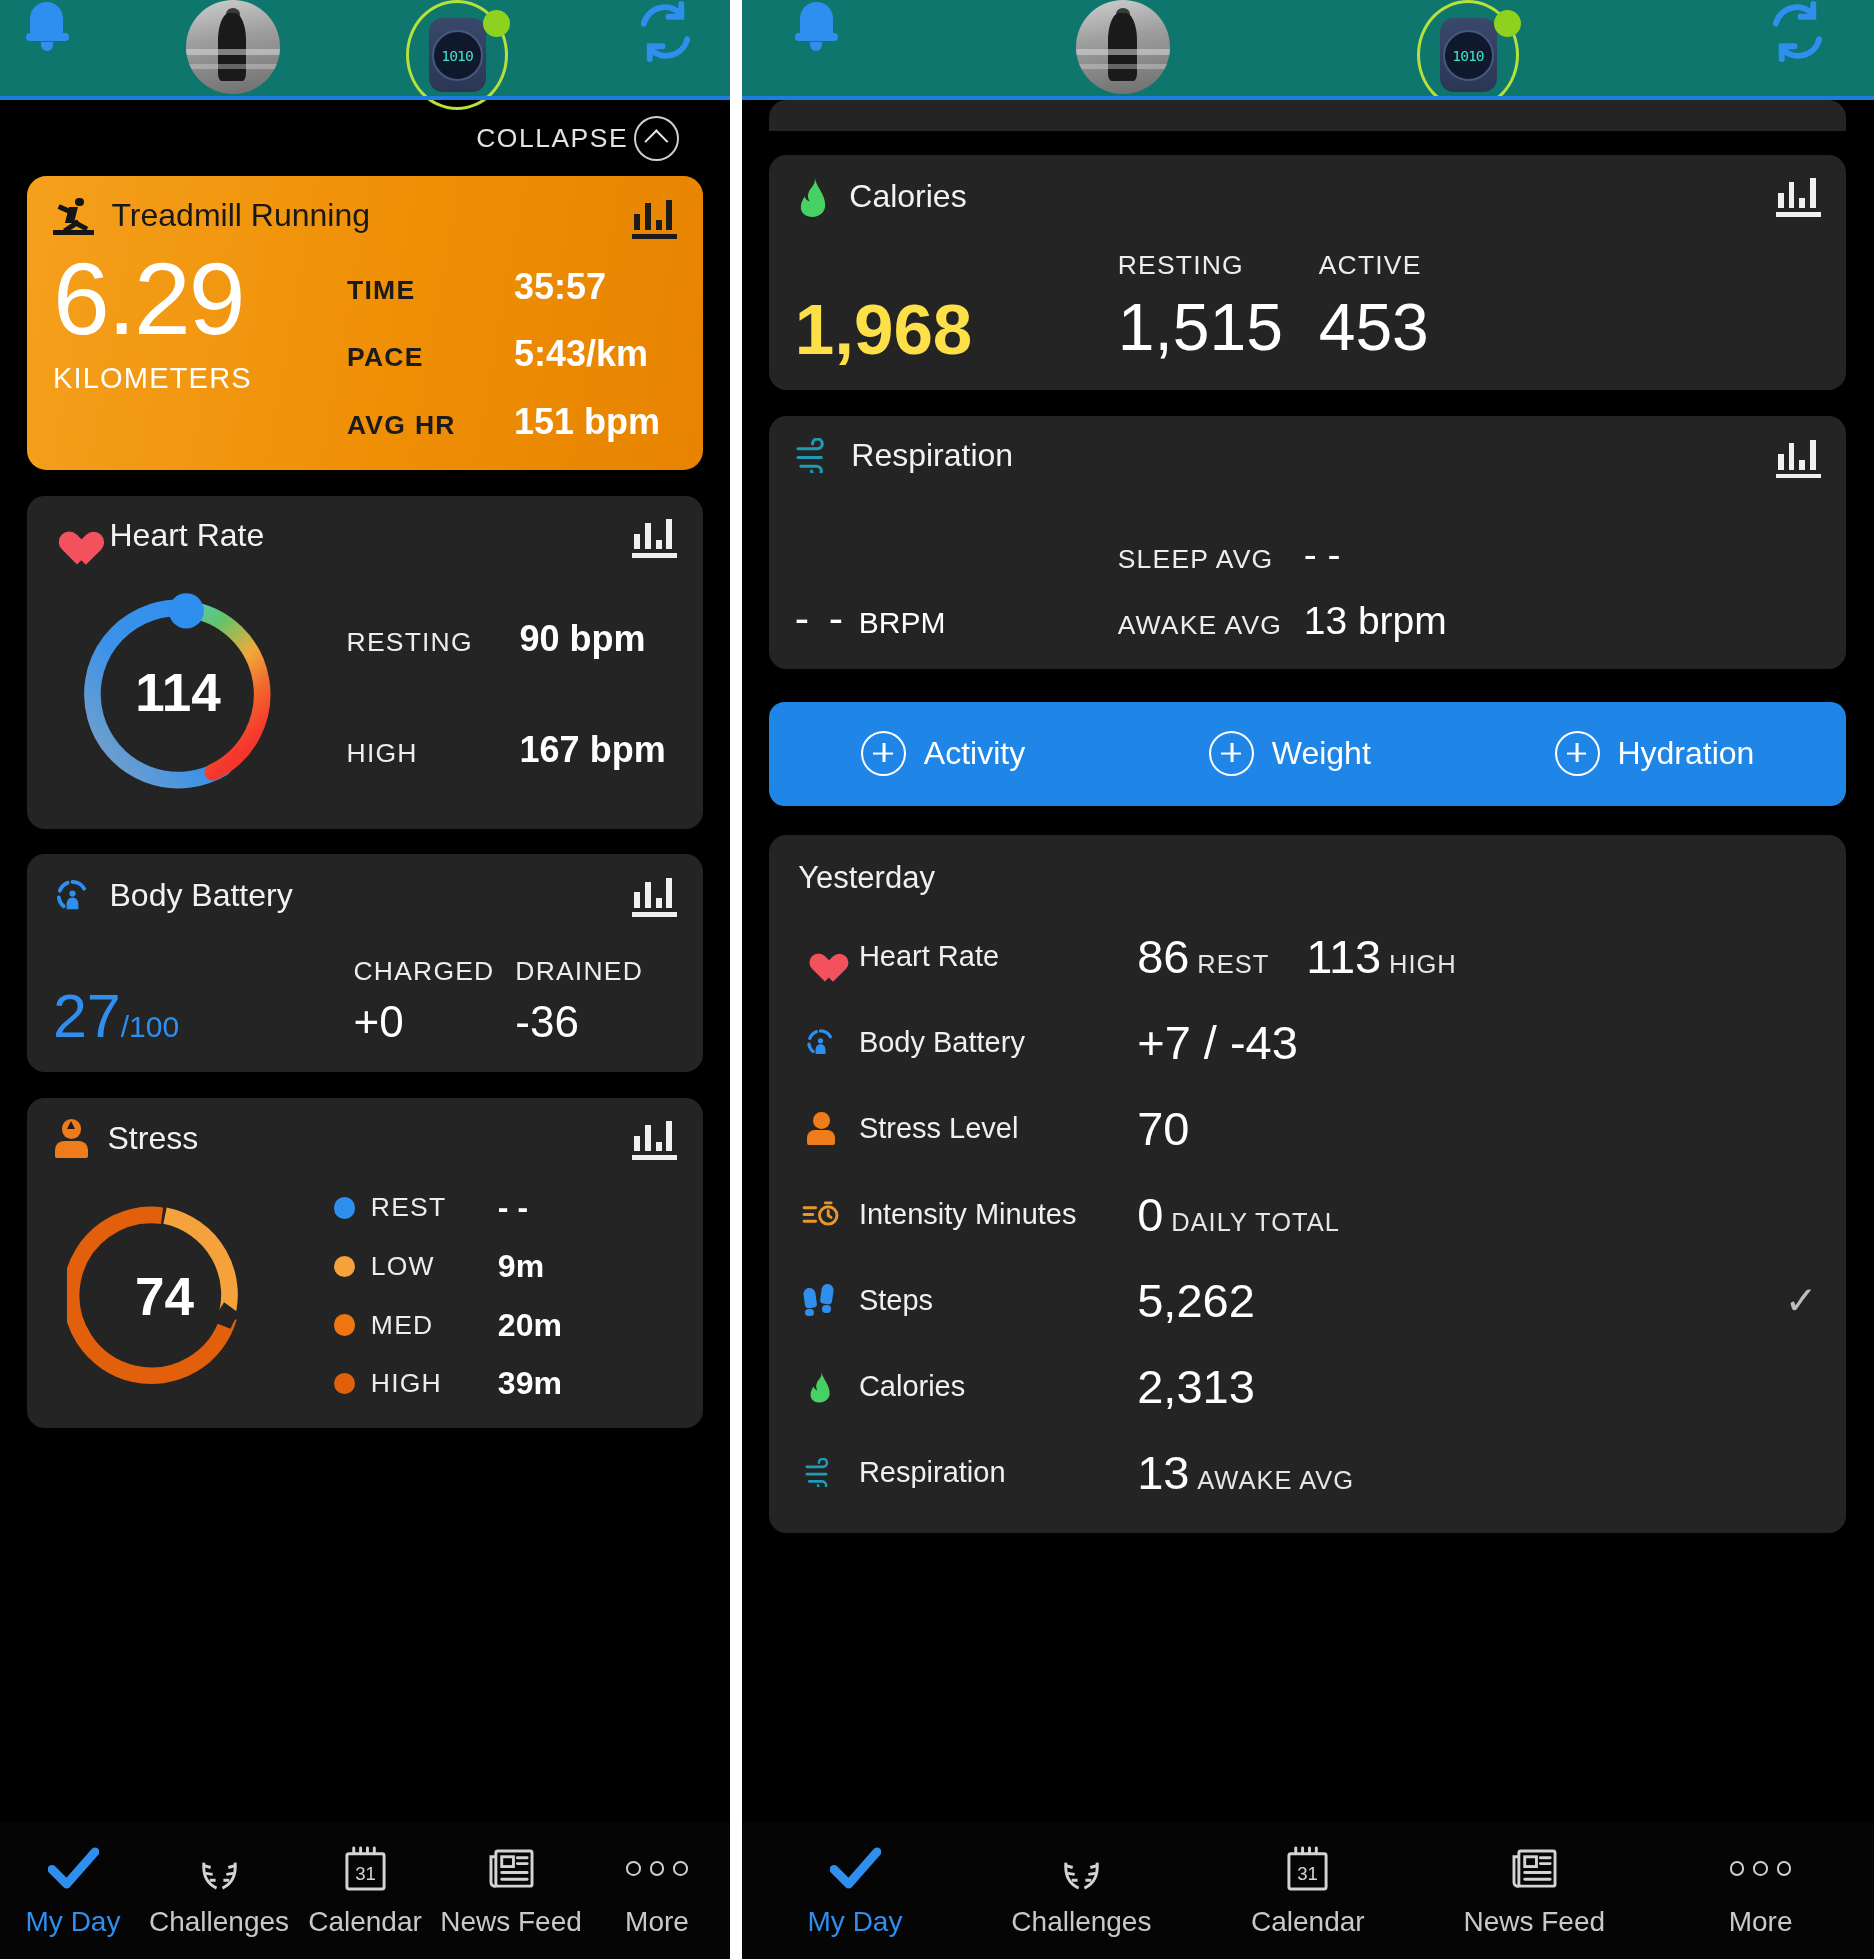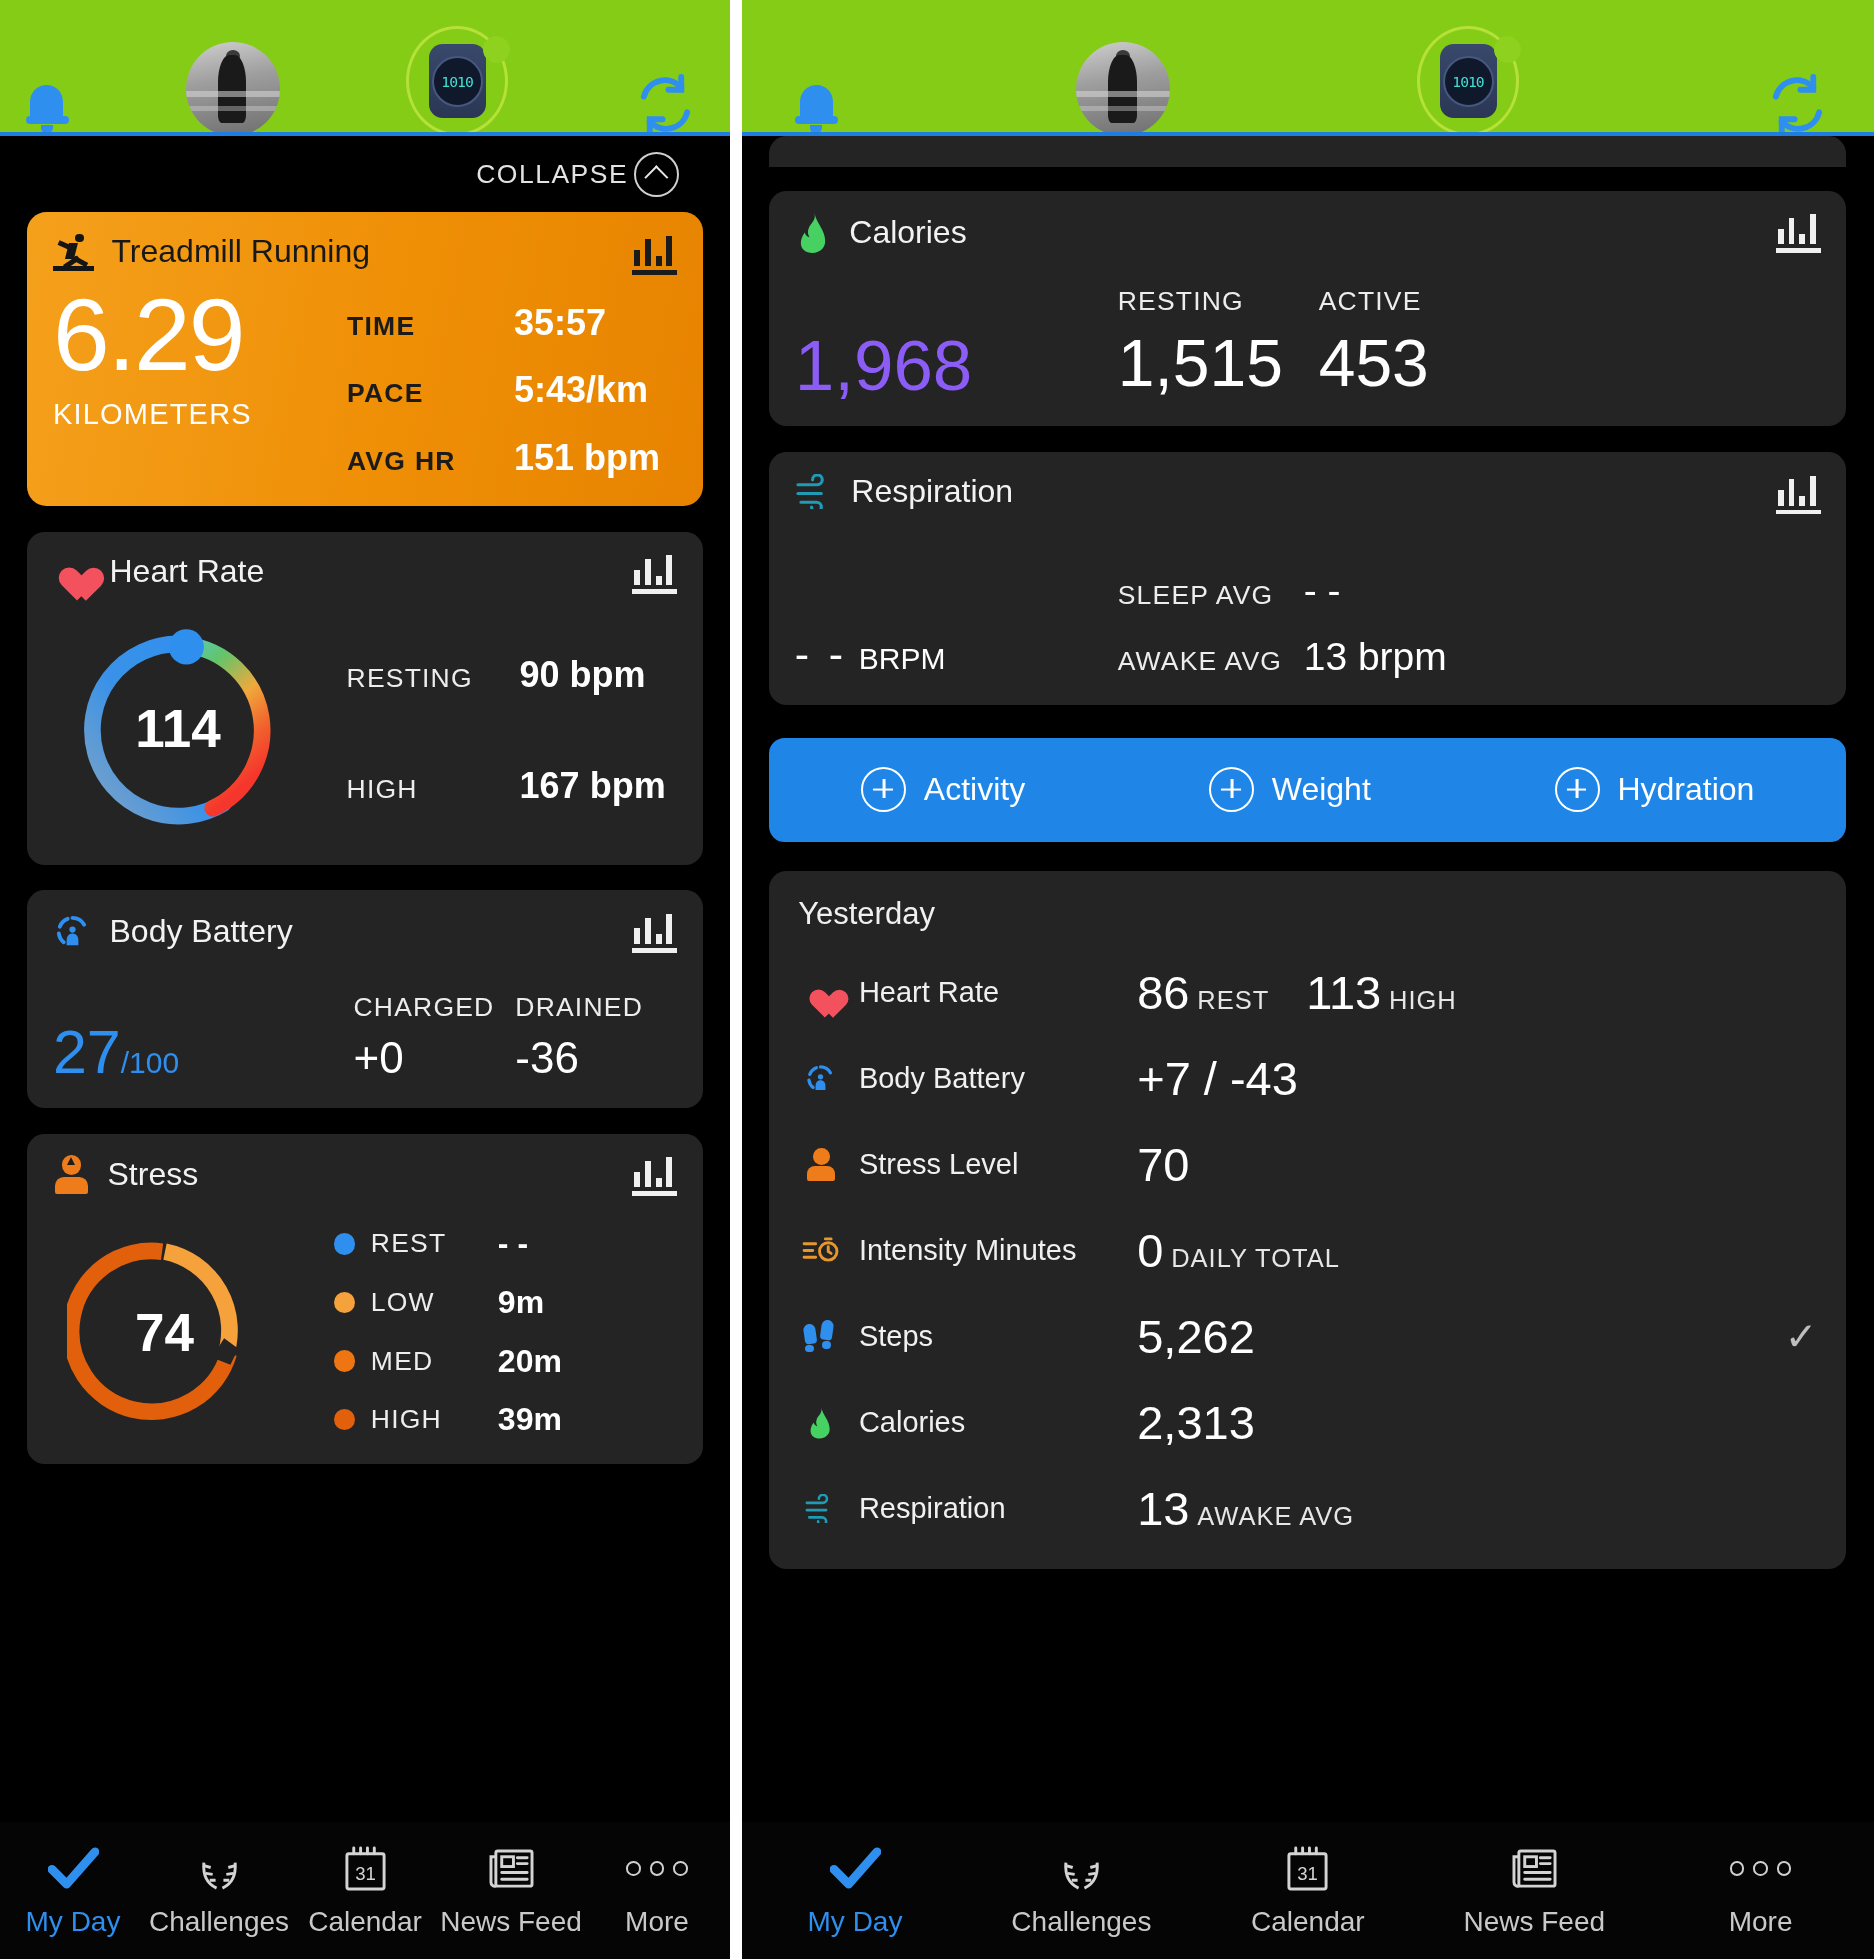--- a/index.html
+++ b/index.html
@@ -6,22 +6,22 @@
   html,body { width:1874px; height:1959px; background:#000; overflow:hidden; }
   body { font-family:"Liberation Sans", sans-serif; color:#fff; }
 
   .screens { display:flex; width:1874px; height:1959px; }
   .screen { position:relative; height:1959px; background:#000; display:flex; flex-direction:column; }
   .screen.left  { width:730px; }
   .divider { width:11.8px; background:#fff; height:1959px; }
   .screen.right { width:1132px; }
 
   
-  .appbar { position:relative; height:136px; background:#84cc16; display:flex;
-            align-items:flex-end; justify-content:space-between; flex:0 0 auto; }
+  .appbar { position:relative; height:100px; background:#0f766e; display:flex;
+            align-items:flex-start; justify-content:space-between; flex:0 0 auto; }
   .appbar.left-bar  { padding:0 33px 0 25.5px; }
   .appbar.right-bar { padding:0 45px 0 53px; }
   .appbar::after { content:""; position:absolute; left:0; right:0; bottom:0; height:3.9px; background:#1d7de0; }
 
   .bell { width:43px; height:53px; position:relative; }
   .bell .dome { position:absolute; left:4.9px; top:2px; width:33px; height:37px;
                 background:#2f8fef; border-radius:16.7px 16.7px 4.9px 4.9px; }
   .bell .lip  { position:absolute; left:0px; top:33px; width:43px; height:7.8px;
                 background:#2f8fef; border-radius:3.9px; }
   .bell .clap { position:absolute; left:15.7px; top:42px; width:11.8px; height:8.8px;
@@ -142,21 +142,21 @@
                      background:#ef7c1a; border-radius:8.8px 8.8px 2px 2px; }
   .stress-icon .bolt{ position:absolute; left:13.7px; top:2px; width:0; height:0; z-index:2;
                      border-left:4.9px solid transparent; border-right:4.9px solid transparent; border-bottom:8.8px solid #1c1c1c; }
 
   
   .peek { height:31px; margin:0 27.4px; background:#242424; border-radius:17.6px 17.6px 0 0; }
   .peek-tab { position:absolute; right:27.4px; top:122px; width:108px; height:25.5px;
               background:#3a3a3a; border-radius:0 0 9.8px 9.8px; }
 
   .cal-body { display:flex; align-items:flex-end; margin-top:33px; }
-  .cal-big { font-size:71px; color:#8b5cf6; line-height:71px; width:323px; font-weight:400; }
+  .cal-big { font-size:71px; color:#fde047; line-height:71px; width:323px; font-weight:700; }
   .cal-col { width:201px; }
   .cal-k { font-size:26.5px; letter-spacing:1.2px; color:#ededed; margin-bottom:7.8px; }
   .cal-v { font-size:66px; color:#fff; }
   .flame { width:37px; height:41px; position:relative; }
   .flame svg{ width:37px; height:41px; }
 
   .resp-body { display:flex; align-items:flex-end; margin-top:59px; }
   .resp-left { width:323px; display:flex; align-items:baseline; }
   .resp-dash { font-size:43px; color:#fff; letter-spacing:3.9px; }
   .resp-unit { font-size:30px; color:#fff; margin-left:11.8px; }

